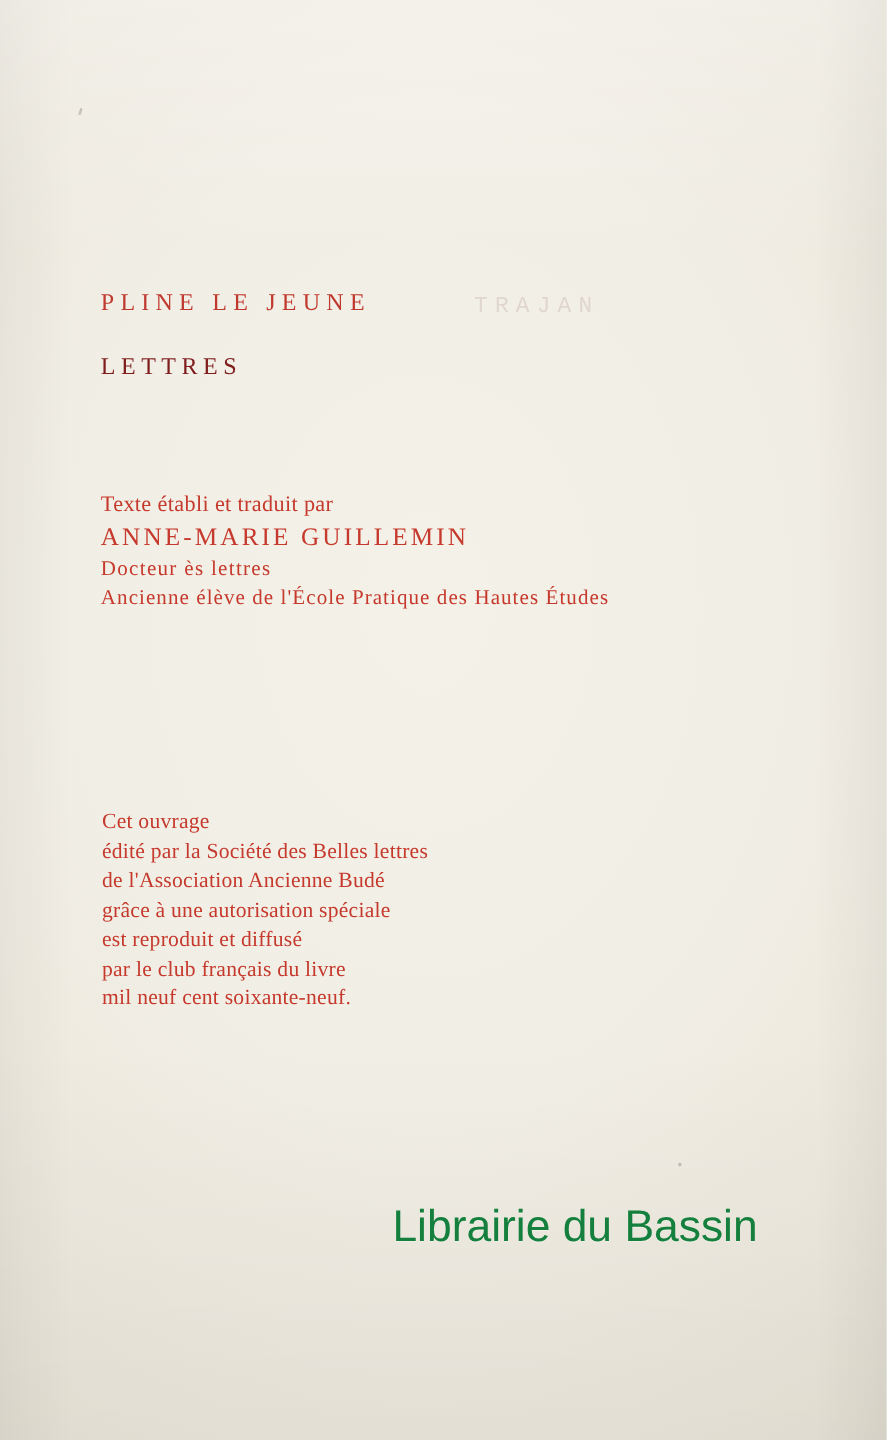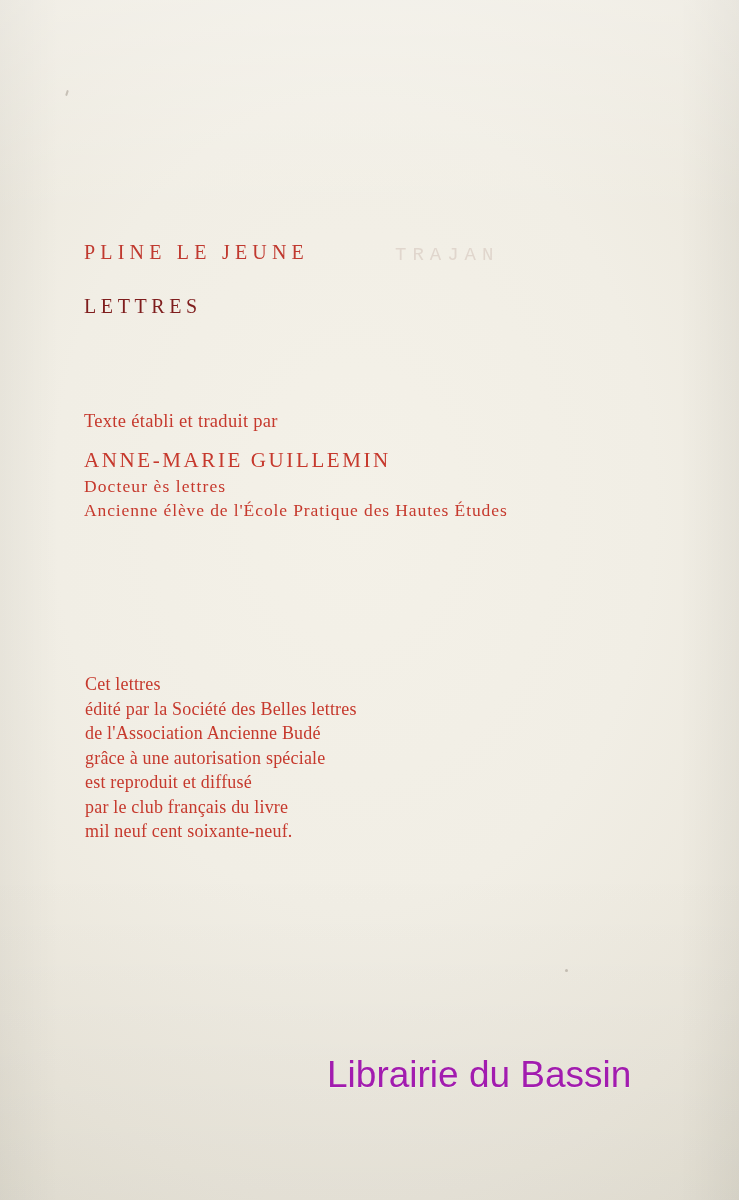--- a/index.html
+++ b/index.html
@@ -74,21 +74,21 @@
   }
   .credits .line1 {
     font-size: 18.5px;
     letter-spacing: 0.3px;
     line-height: 23px;
   }
   .credits .name {
     font-size: 21px;
     letter-spacing: 2.6px;
     line-height: 28px;
-    margin-top: 13px;
+    margin-top: 0;
   }
   .credits .line3 {
     font-size: 17.5px;
     letter-spacing: 1.1px;
     line-height: 24px;
   }
   .credits .line4 {
     font-size: 17.5px;
     letter-spacing: 0.9px;
     line-height: 24px;
@@ -100,22 +100,22 @@
     color: #c6392d;
     font-family: "Liberation Serif", serif;
     font-size: 18px;
     line-height: 24.5px;
     letter-spacing: 0.2px;
   }
   .colophon div { white-space: pre; }
   .watermark {
     position: absolute;
     left: 327px;
-    top: 1053px;
-    color: #a21caf;
+    top: 1000px;
+    color: #15803d;
     font-family: "Liberation Sans", sans-serif;
     font-size: 37px;
     font-weight: 400;
     letter-spacing: 0px;
     line-height: 44px;
     text-shadow: 0 1px 0 rgba(255,255,255,0.35);
   }
   .speck {
     position: absolute;
     background: rgba(120, 110, 95, 0.35);
@@ -137,21 +137,21 @@
     <div class="title-work">LETTRES</div>
 
     <div class="credits">
       <div class="line1">Texte établi et traduit par</div>
       <div class="name">ANNE-MARIE GUILLEMIN</div>
       <div class="line3">Docteur ès lettres</div>
       <div class="line4">Ancienne élève de l'École Pratique des Hautes Études</div>
     </div>
 
     <div class="colophon">
-      <div>Cet lettres</div>
+      <div>Cet ouvrage</div>
       <div>édité par la Société des Belles lettres</div>
       <div>de l'Association Ancienne Budé</div>
       <div>grâce à une autorisation spéciale</div>
       <div>est reproduit et diffusé</div>
       <div>par le club français du livre</div>
       <div>mil neuf cent soixante-neuf.</div>
     </div>
 
     <div class="watermark">Librairie du Bassin</div>
 

